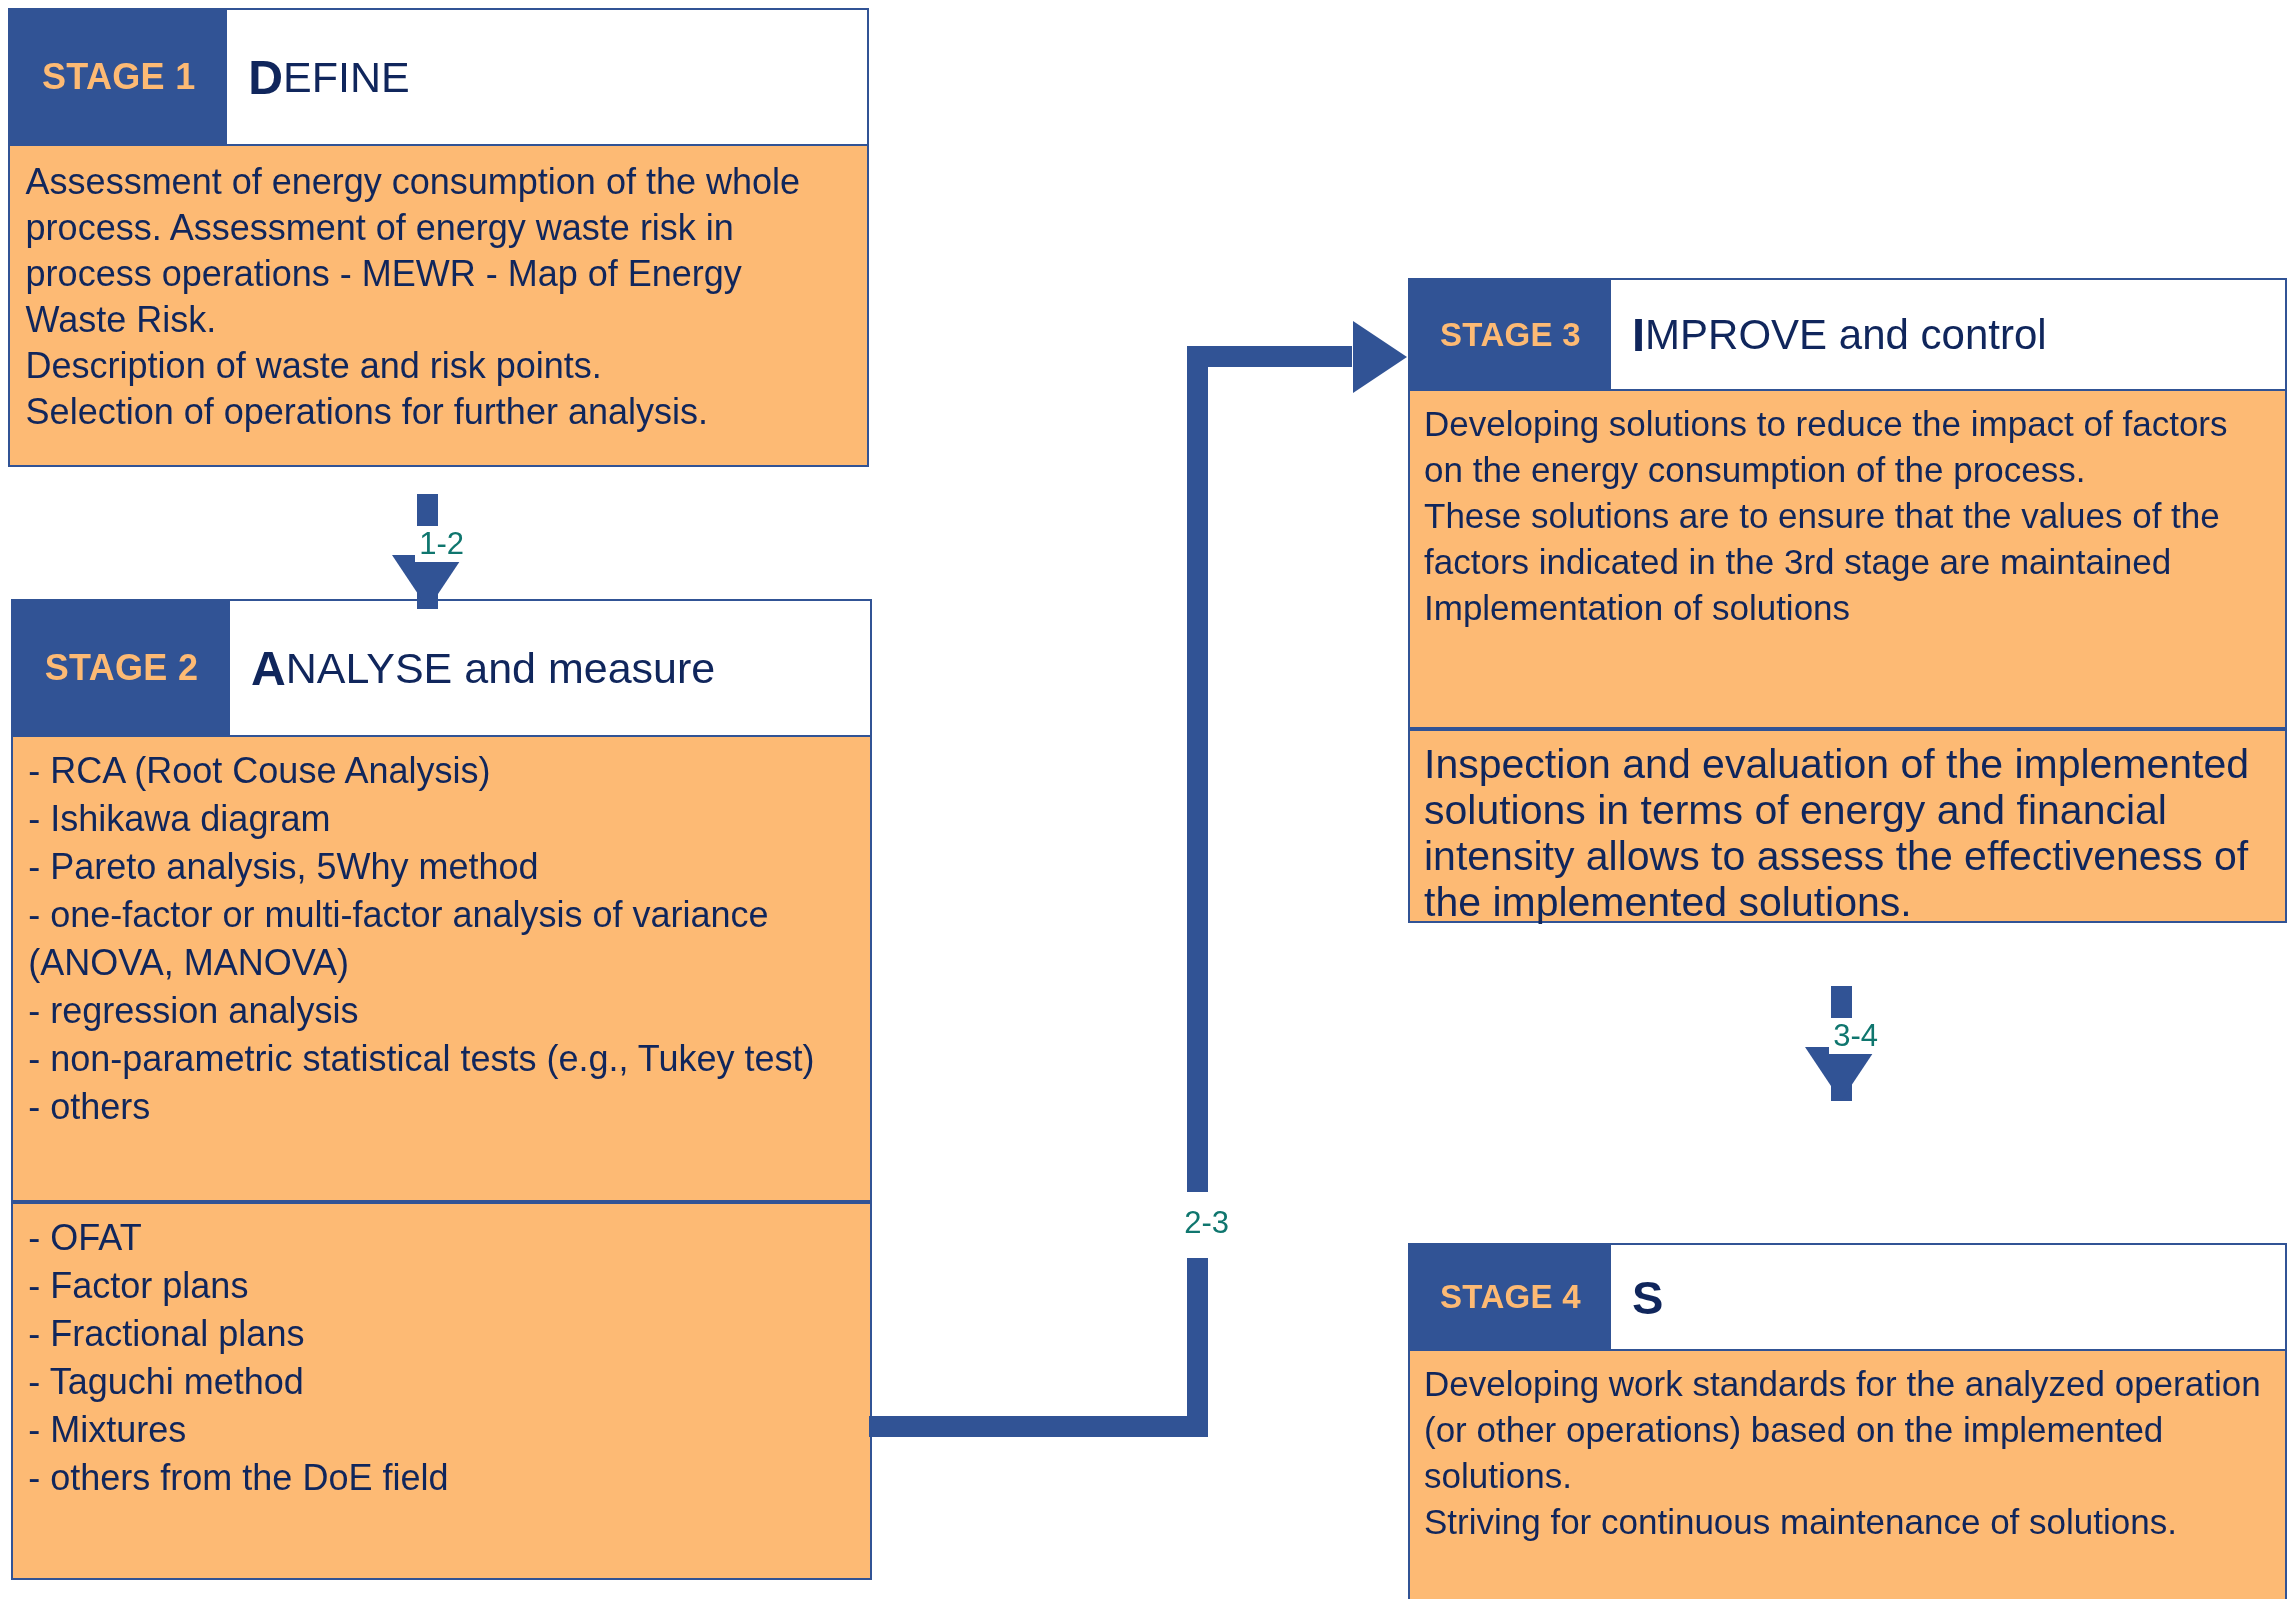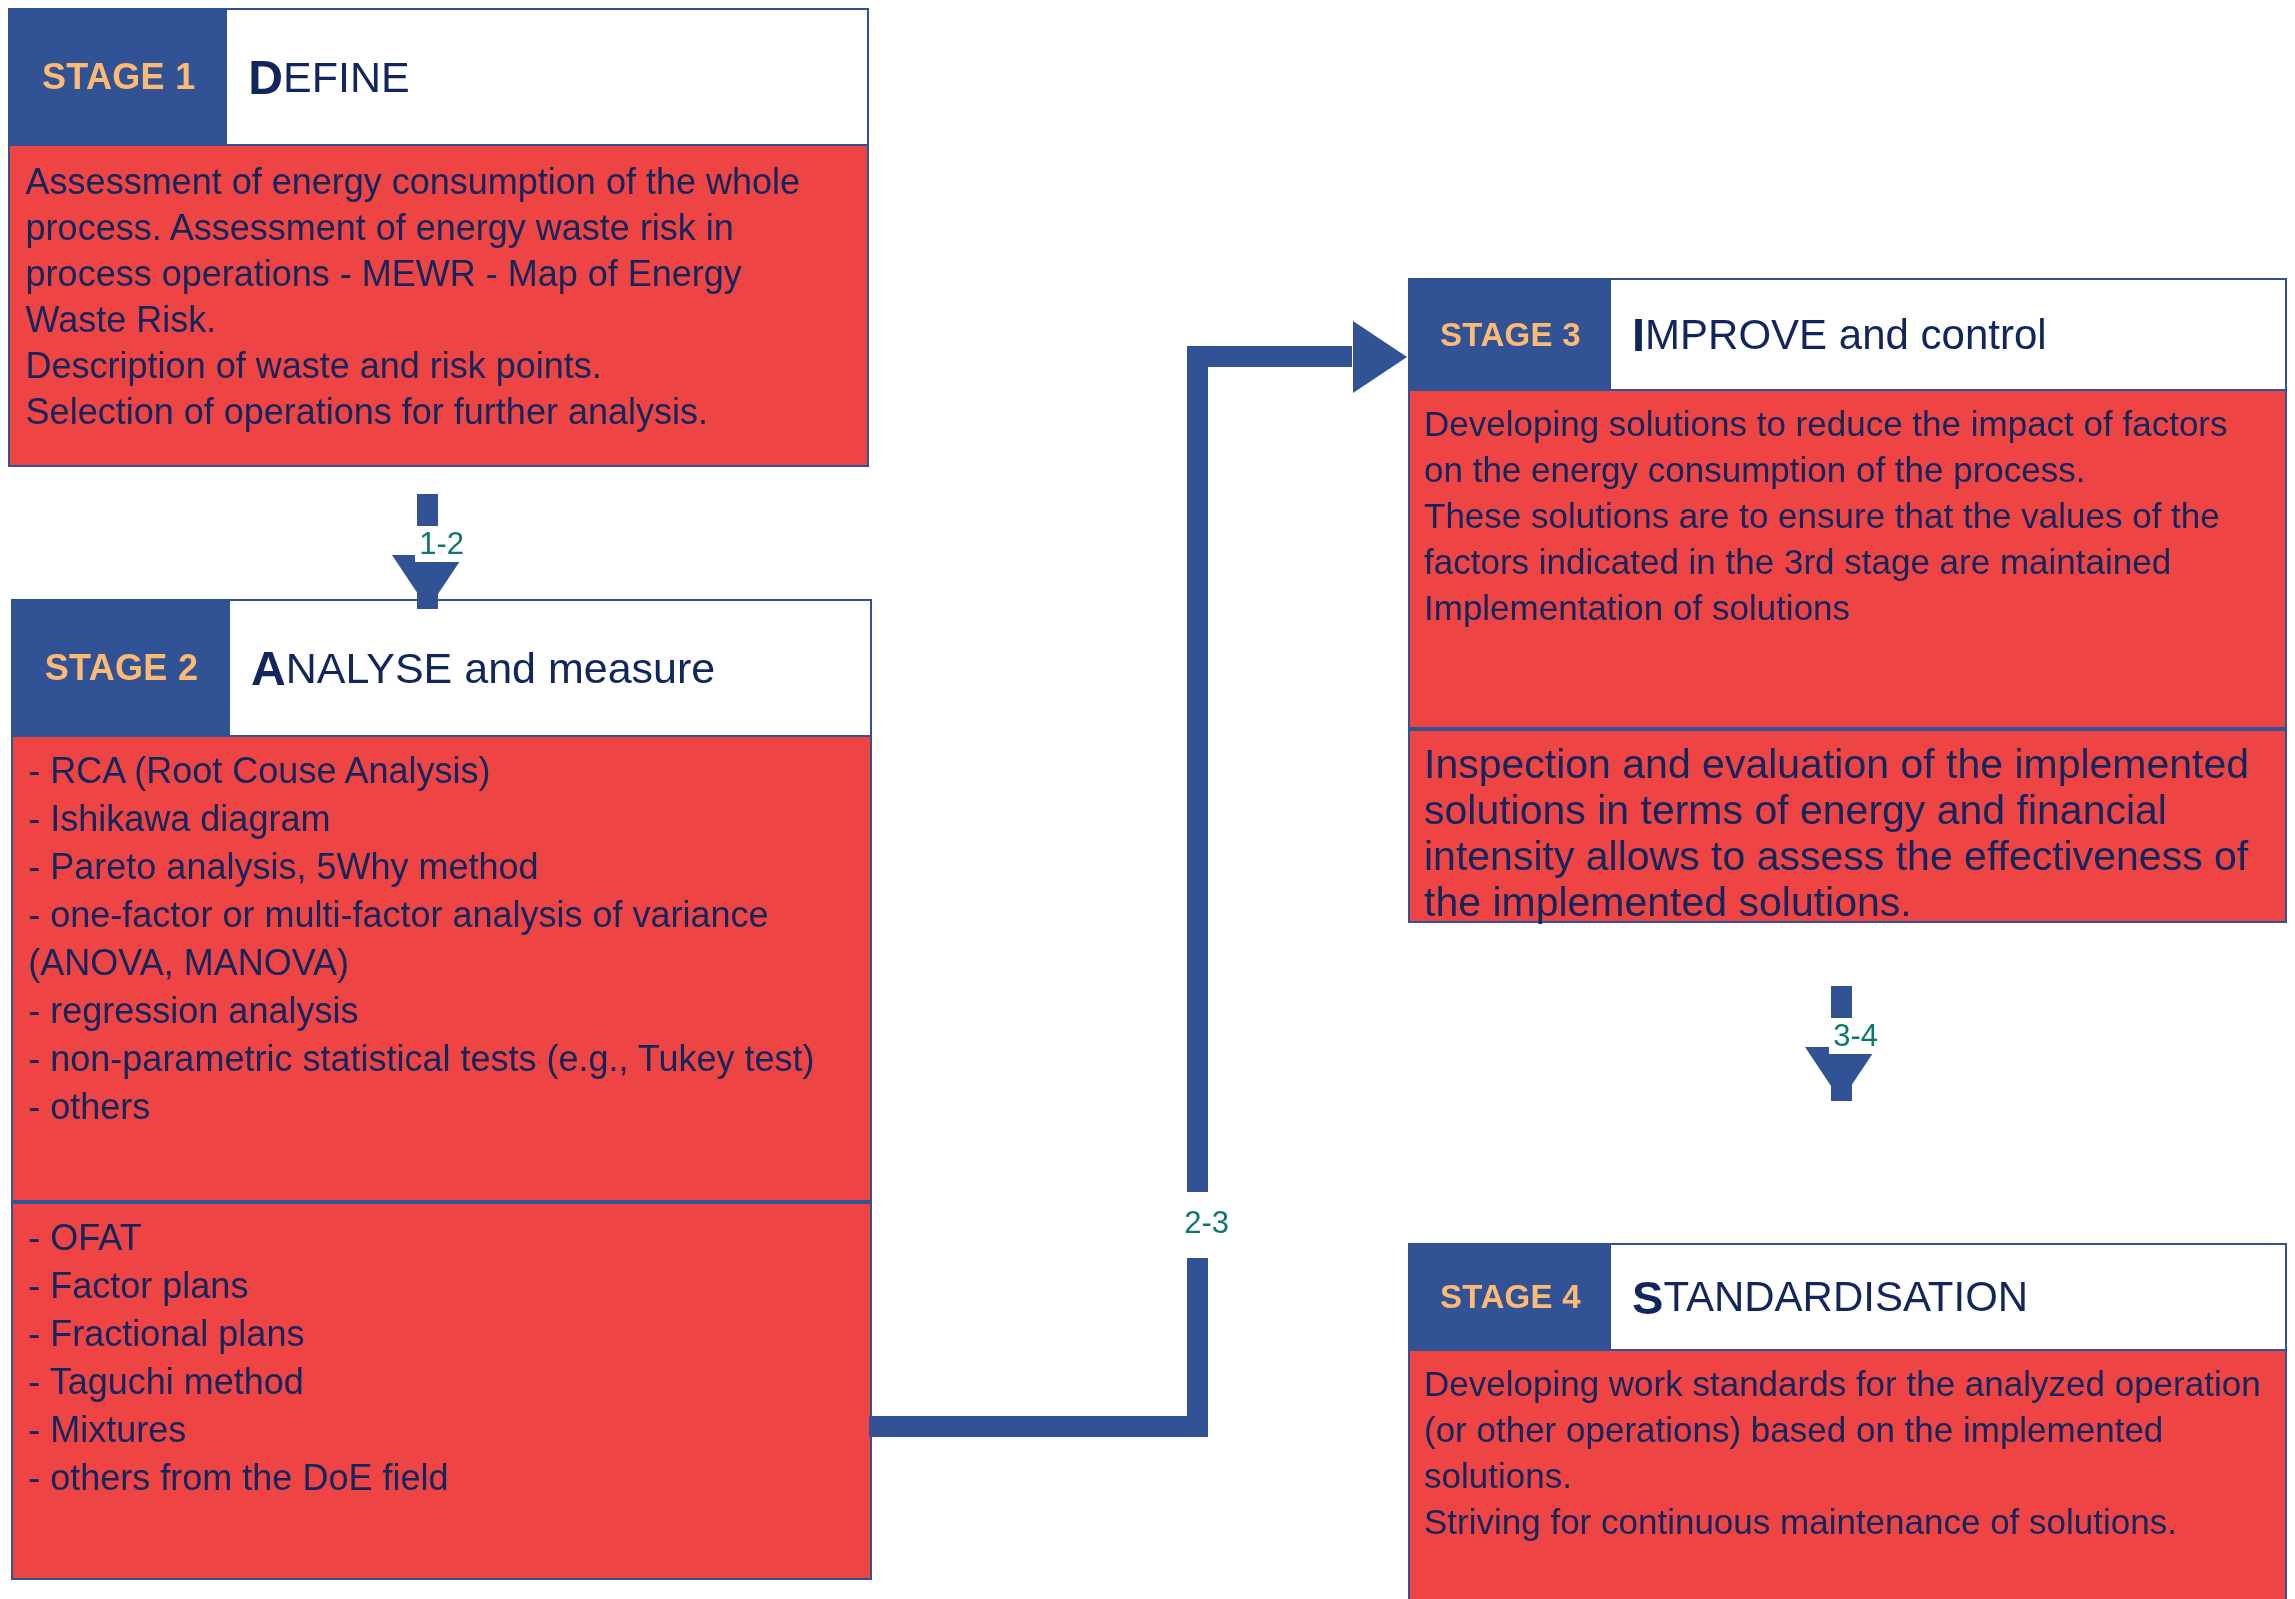--- a/index.html
+++ b/index.html
@@ -26,21 +26,21 @@
     color:#10265c;display:flex;align-items:center;
     padding-left:21px;white-space:nowrap;
     box-sizing:border-box;flex:1 1 auto;
   }
   .hdr-title .lead{font-size:1.12em;font-weight:600;}
   .hdr-title .rest{font-weight:400;}
 
   
   .bodybox{
     border:2.1px solid #315395;
-    color:#10265c;background:#ef4444;
+    color:#10265c;background:#fdba74;
     box-sizing:border-box;
     white-space:pre-line;
   }
   .bodybox + .bodybox{border-top-width:2.1px;}
 
   
   #stage1{left:8.3px;top:8.3px;width:861px;}
   #stage1 .hdr{height:136px;}
   #stage1 .hdr-tag{width:217px;font-size:36px;}
   #stage1 .hdr-title{font-size:43px;}
@@ -149,21 +149,20 @@
 These solutions are to ensure that the values of the factors indicated in the 3rd stage are maintained
 Implementation of solutions</div>
   <div class="bodybox body2">Inspection and evaluation of the implemented solutions in terms of energy and financial intensity allows to assess the effectiveness of the implemented solutions.</div>
 </div>
 
 <div class="stage" id="stage4">
   <div class="hdr">
     <div class="hdr-tag">STAGE 4</div>
     <div class="hdr-title">
         <span class="lead">S</span>
-        <span class="rest">TANDARDISATION</span>
       </div>
   </div>
   <div class="bodybox body1">Developing work standards for the analyzed operation (or other operations) based on the implemented solutions.
 Striving for continuous maintenance of solutions.</div>
 </div>
 
 <div class="conn" id="arrow12">
   <div class="shaft s1"></div>
   <div class="shaft s2"></div>
   <div class="arrowhead arrow-down head"></div>

